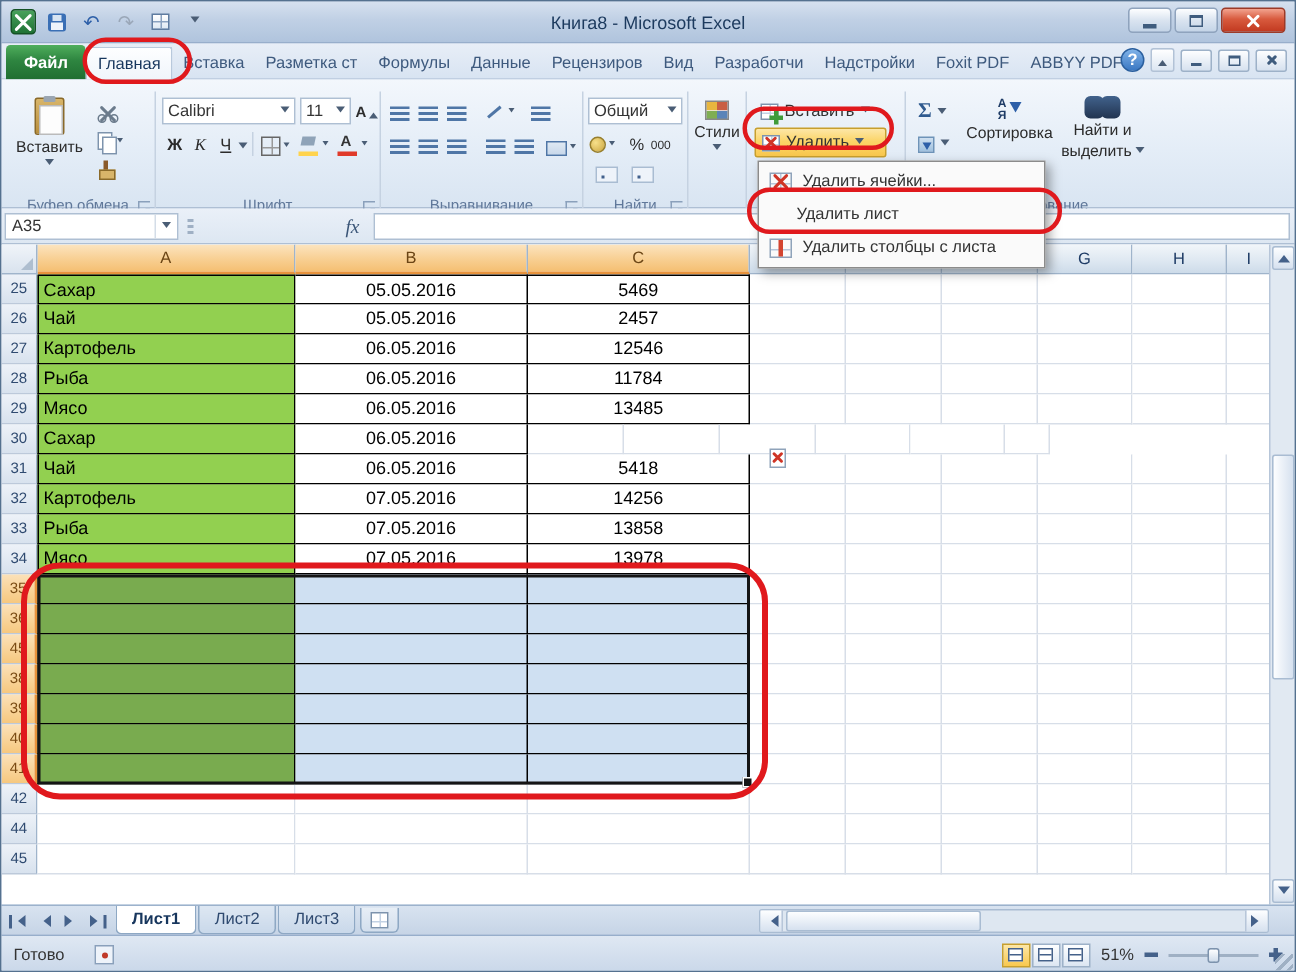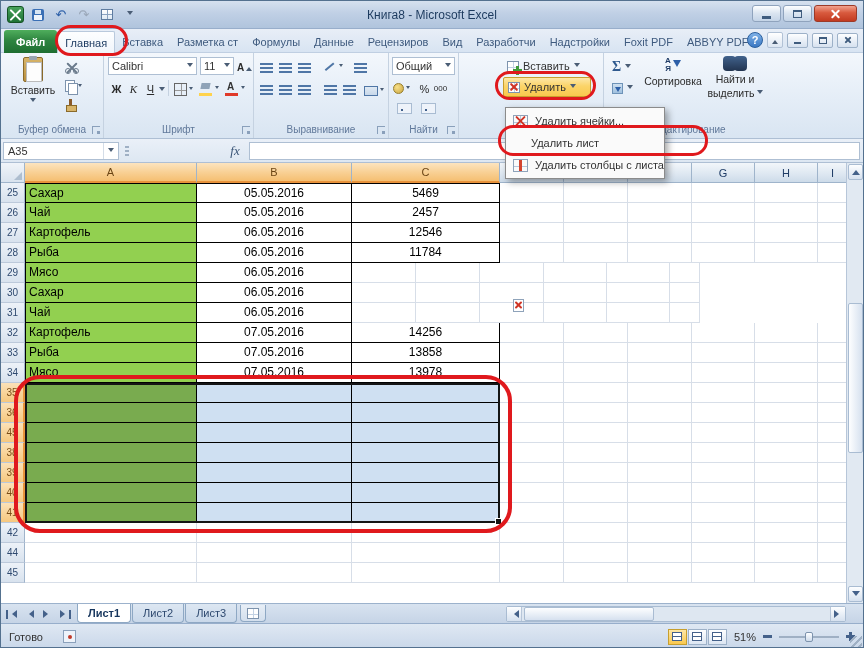--- a/index.html
+++ b/index.html
@@ -56,21 +56,21 @@
     border:1px solid #b2c2d6; border-radius:2px; background:linear-gradient(#fff,#dce6f2); }
   .mbtn { width:21px; height:15px; border:1px solid #9db1c8; border-radius:2px;
     background:linear-gradient(#fdfeff,#d6e1ef); display:flex; align-items:center; justify-content:center; }
   .mbtn .wmin { margin-top:5px; width:7px; height:2px; }
   .mbtn .wmax { width:8px; height:7px; }
   .mbtn .xw { width:8px; height:8px; }
 
   
   .ribbon { position:absolute; left:0; top:52px; width:100%; height:86px;
     background:linear-gradient(#f3f7fc,#e4edf7 55%,#d9e5f2); border-bottom:1px solid #aebfd4; }
-  .rgroup { position:absolute; top:0; height:100%; border-right:1px solid #c5d2e1; }
+  .rgroup { position:absolute; top:8px; height:100%; border-right:1px solid #c5d2e1; }
   #g-clip   { left:0;     width:103px; }
   #g-font   { left:103px; width:150px; }
   #g-align  { left:253px; width:135px; }
   #g-num    { left:388px; width:70px;  }
   #g-styles { left:458px; width:39px;  }
   #g-cells  { left:497px; width:106px; }
   #g-edit   { left:603px; width:167px; border-right:none; }
   .glabel { position:absolute; bottom:3px; left:0; right:0; text-align:center; font-size:10px; color:#60789a; white-space:nowrap; overflow:hidden; }
   .dlg { position:absolute; right:3px; bottom:4px; width:8px; height:8px;
     border-left:1px solid #8aa0bb; border-top:1px solid #8aa0bb; }
@@ -239,21 +239,21 @@
   .ztick { position:absolute; left:50%; top:1px; width:1px; height:8px; background:#7d93ad; }
   .zthumb { position:absolute; left:26px; top:0; width:8px; height:10px; border:1px solid #7d93ad; border-radius:2px;
     background:linear-gradient(#fdfeff,#cfdcEB); }
   .zplus { position:relative; width:9px; height:9px; }
   .zplus::before { content:""; position:absolute; left:0; top:3px; width:9px; height:3px; background:#44618a; }
   .zplus::after  { content:""; position:absolute; left:3px; top:0; width:3px; height:9px; background:#44618a; }
   .grip { position:absolute; right:1px; bottom:1px; width:12px; height:12px;
     background:repeating-linear-gradient(135deg, transparent 0 3px, #9fb0c4 3px 5px); }
 
   
-  .menu { position:absolute; left:504px; top:106px; width:160px; background:#fafafa;
+  .menu { position:absolute; left:504px; top:106px; width:192px; background:#fafafa;
     border:1px solid #8b8b8b; box-shadow:3px 3px 7px rgba(0,0,0,.35); padding:2px; z-index:40; }
   .mitem { display:flex; align-items:center; height:22px; gap:7px; padding:0 5px; font-size:11px; color:#333; }
   .mitem.hot { background:linear-gradient(#fefbf4,#fde9bd); border:1px solid #f2cb7c; border-radius:2px; height:22px; }
   .mlabel { white-space:nowrap; }
   .mi { width:15px; height:13px; border:1px solid #8fa3ba; background:linear-gradient(#fff,#dce6f2); position:relative; flex:none; }
   .mi.gi { background-image:linear-gradient(#b7c6da,#b7c6da),linear-gradient(#b7c6da,#b7c6da);
     background-size:100% 1px,1px 100%; background-position:0 6px,6px 0; background-repeat:no-repeat; }
   .mi.rows::after { content:""; position:absolute; left:0; right:0; top:4px; height:3px; background:#d3442f; }
   .mi.cols::after { content:""; position:absolute; top:0; bottom:0; left:5px; width:3px; background:#d3442f; }
   .mi.sheet { width:11px; background:#fff; }
@@ -457,20 +457,27 @@
       <div class="sbtn" style="left:8px;top:47px">
           <span class="deci"></span>
         </div>
       <div class="sbtn" style="left:32px;top:47px">
           <span class="deci"></span>
         </div>
       <div class="glabel">Найти</div>
       <div class="dlg"></div>
     </div>
 
+    <div class="rgroup" id="g-styles">
+      <div class="bigbtn" style="left:2px;top:6px;width:34px">
+        <span class="styli"></span>
+        <span class="blbl">Стили</span>
+        <span class="cdn"></span>
+      </div>
+    </div>
 
     <div class="rgroup" id="g-cells">
       <div class="rowbtn" style="top:3px">
         <span class="grid-ico">
             <span class="plus"></span>
           </span>
         <span>Вставить</span>
         <span class="cdn"></span>
       </div>
       <div class="rowbtn hl" style="top:24px">
@@ -588,20 +595,21 @@
           <div class="cell" style="width: 64px;"></div>
           <div class="cell" style="width: 64px;"></div>
           <div class="cell" style="width: 63px;"></div>
           <div class="cell" style="width: 63px;"></div>
           <div class="cell" style="width: 30px;"></div>
         </div>
         <div class="grow">
           <div class="rhdr">29</div>
           <div class="cell tb tl ca" style="width: 172px;">Мясо</div>
           <div class="cell tb ctr" style="width: 155px;">06.05.2016</div>
+          <div class="cell tb ctr" style="width: 148px;">13485</div>
           <div class="cell" style="width: 64px;"></div>
           <div class="cell" style="width: 64px;"></div>
           <div class="cell" style="width: 64px;"></div>
           <div class="cell" style="width: 63px;"></div>
           <div class="cell" style="width: 63px;"></div>
           <div class="cell" style="width: 30px;"></div>
         </div>
         <div class="grow">
           <div class="rhdr">30</div>
           <div class="cell tb tl ca" style="width: 172px;">Сахар</div>
@@ -610,20 +618,21 @@
           <div class="cell" style="width: 64px;"></div>
           <div class="cell" style="width: 64px;"></div>
           <div class="cell" style="width: 63px;"></div>
           <div class="cell" style="width: 63px;"></div>
           <div class="cell" style="width: 30px;"></div>
         </div>
         <div class="grow">
           <div class="rhdr">31</div>
           <div class="cell tb tl ca" style="width: 172px;">Чай</div>
           <div class="cell tb ctr" style="width: 155px;">06.05.2016</div>
+          <div class="cell tb ctr" style="width: 148px;">5418</div>
           <div class="cell" style="width: 64px;"></div>
           <div class="cell" style="width: 64px;"></div>
           <div class="cell" style="width: 64px;"></div>
           <div class="cell" style="width: 63px;"></div>
           <div class="cell" style="width: 63px;"></div>
           <div class="cell" style="width: 30px;"></div>
         </div>
         <div class="grow">
           <div class="rhdr">32</div>
           <div class="cell tb tl ca" style="width: 172px;">Картофель</div>

